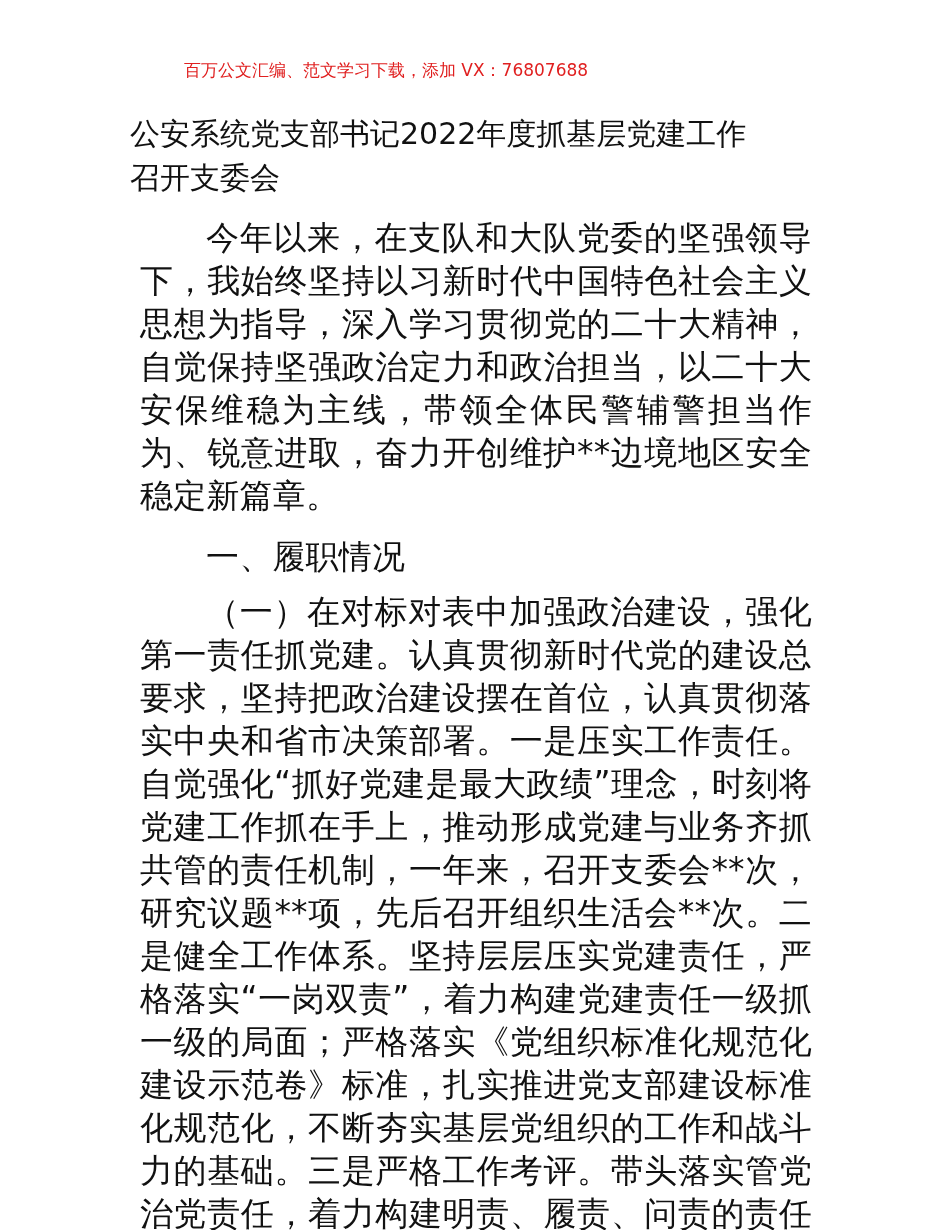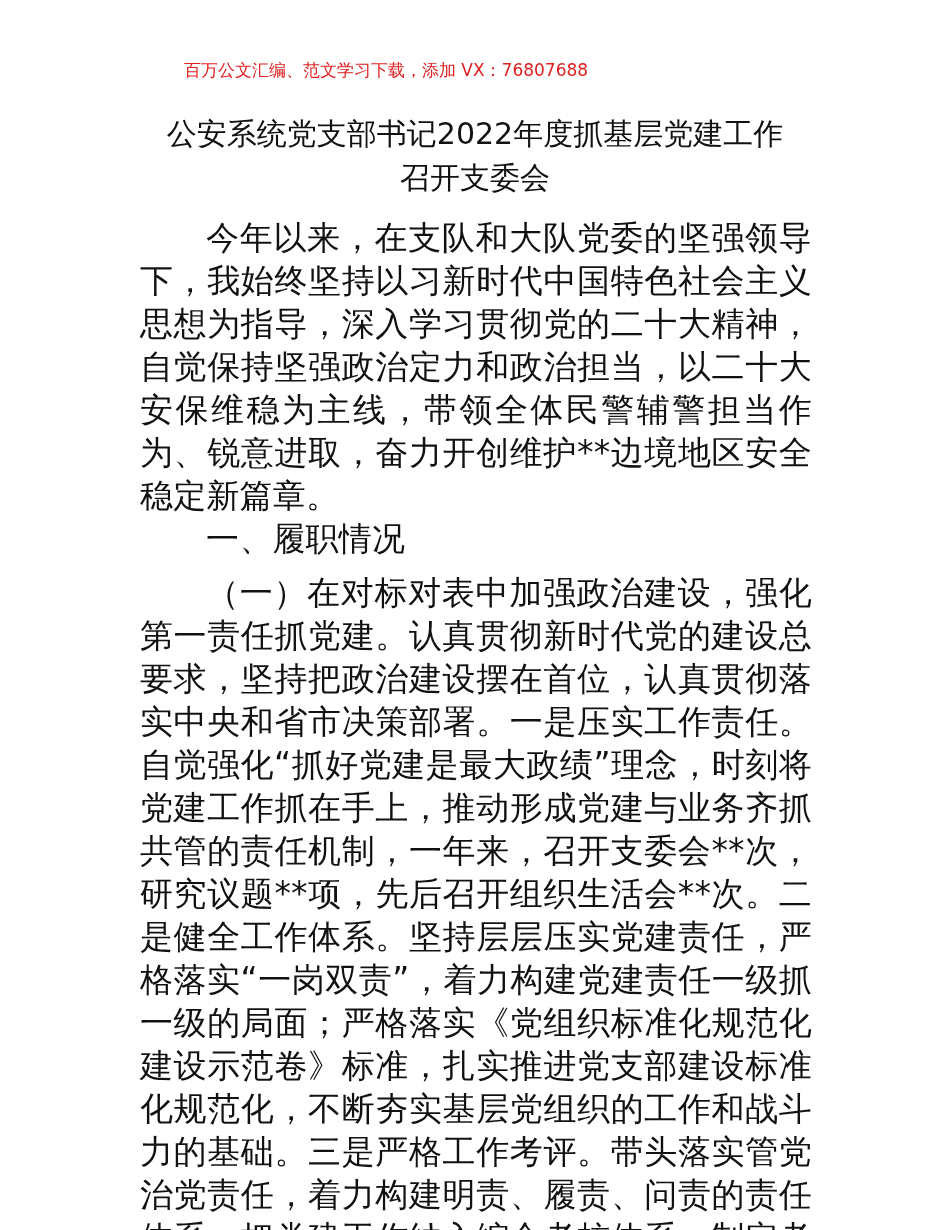--- a/index.html
+++ b/index.html
@@ -1,25 +1,25 @@
 <!DOCTYPE html>
 <html><head>
 <meta charset="utf-8">
 <style>
   html, body { margin: 0; padding: 0; background: #ffffff; }
   body { width: 950px; height: 1230px; position: relative; overflow: hidden;
          font-family: "DejaVu Sans", "Liberation Sans", sans-serif; color: #111111; }
   .header { position: absolute; top: 56px; left: 0; width: 772px; text-align: center;
             font-size: 17px; line-height: 28px; }
-  .title { position: absolute; top: 112px; left: 130px; width: 690px; text-align: center;
+  .title { position: absolute; top: 112px; left: 130px; width: 690px; 
            font-size: 30px; line-height: 44px; color: #111; }
   .body { position: absolute; top: 216px; left: 140px; width: 672px;
           font-size: 33px; line-height: 43px; text-align: justify; letter-spacing: 0.2px; }
   .body p { margin: 0; text-indent: 2em; }
-  .body p.heading { margin-top: 0; margin-bottom: 11px; }
+  .body p.heading { margin-top: 19px; margin-bottom: 11px; font-family: Liberation Serif, serif; }
 </style>
 </head>
 <body>
 
 <div class="header" id="hdr" style="color: rgb(224, 32, 32);">百万公文汇编、范文学习下载，添加 VX：76807688</div>
 
 <div class="title">
   <div>公安系统党支部书记2022年度抓基层党建工作</div>
   <div>召开支委会</div>
 </div>

